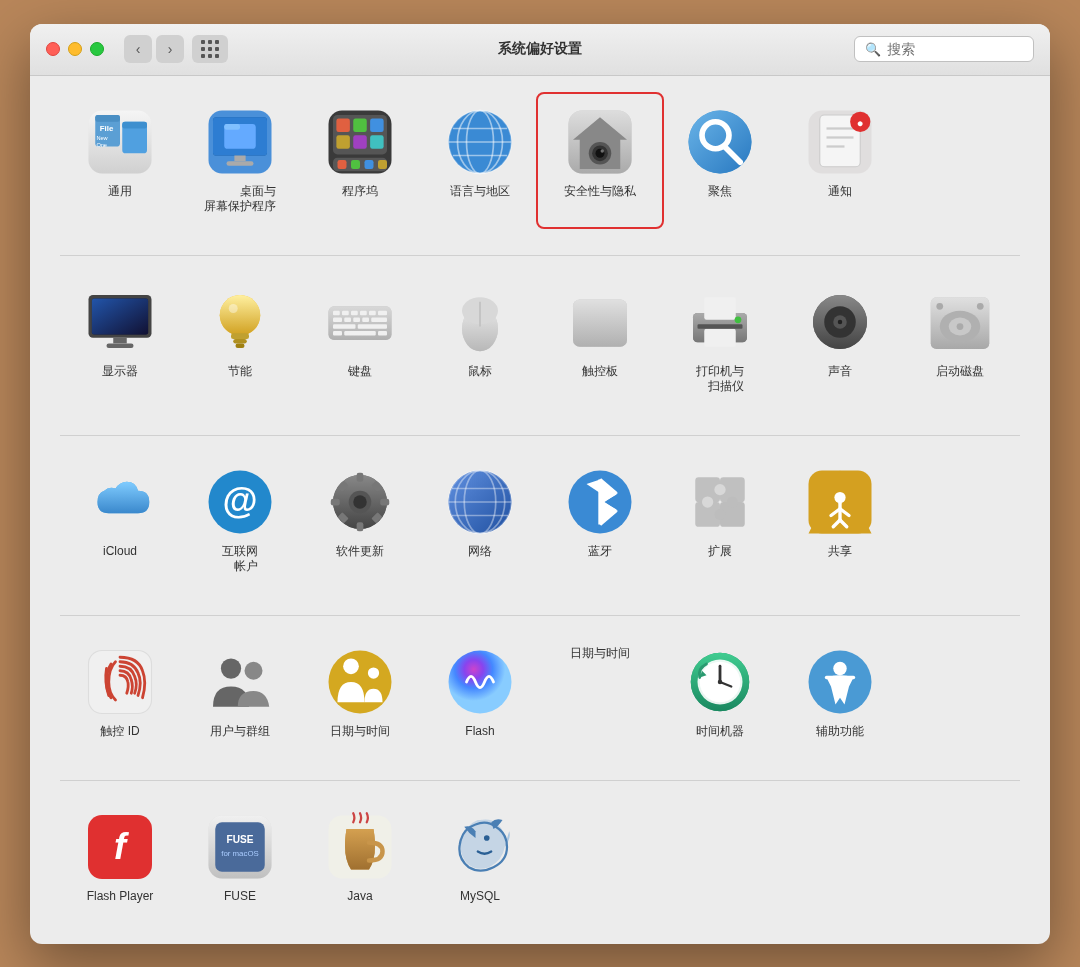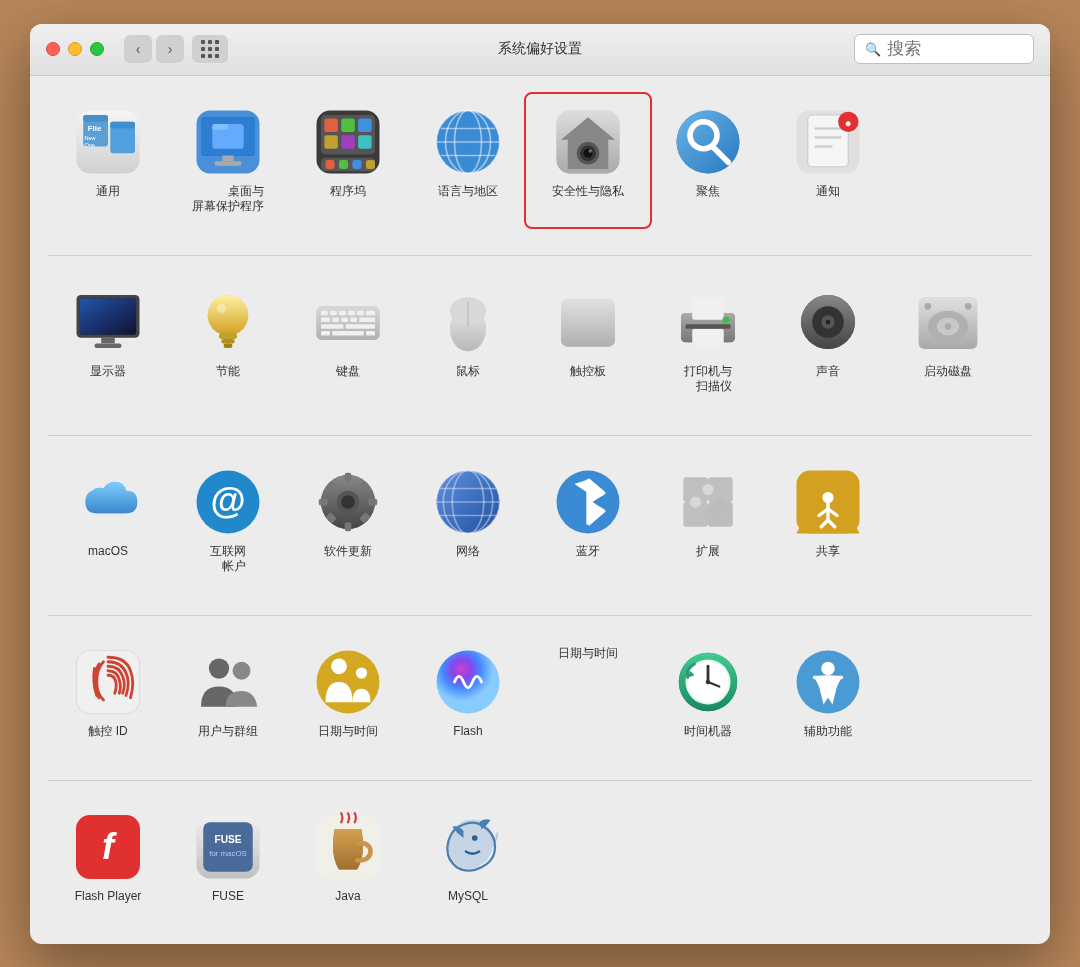--- a/index.html
+++ b/index.html
@@ -98,21 +98,21 @@
       height: 4px;
       background: #555;
       border-radius: 1px;
     }
 
     .titlebar-title {
       position: absolute;
       left: 50%;
       transform: translateX(-50%);
       font-size: 14px;
-      font-weight: 400;
+      font-weight: 700;
       color: #333;
     }
 
     .search-box {
       margin-left: auto;
       display: flex;
       align-items: center;
       background: white;
       border-radius: 6px;
       border: 1px solid #c0c0c0;
@@ -123,30 +123,30 @@
 
     .search-icon-char {
       font-size: 13px;
       color: #888;
     }
 
     .search-input {
       border: none;
       outline: none;
       background: transparent;
-      font-size: 17px;
+      font-size: 14px;
       color: #333;
       width: 100%;
     }
 
     
     .content {
       flex: 1;
       overflow-y: auto;
-      padding: 20px 18px;
+      padding: 20px 30px;
     }
 
     .section {
       margin-bottom: 0;
     }
 
     .section + .section {
       border-top: 1px solid #d0d0d0;
       padding-top: 20px;
       margin-top: 10px;
@@ -591,21 +591,21 @@
               <path d="M48 42 Q58 42 58 32 Q58 22 48 22 Q46 14 38 14 Q32 14 28 20 Q22 18 18 22 Q12 24 12 32 Q12 42 22 42 Z" fill="#5baae0"></path>
               <path d="M48 42 Q58 42 58 32 Q58 22 48 22 Q46 14 38 14 Q32 14 28 20 Q22 18 18 22 Q12 24 12 32 Q12 42 22 42 Z" fill="url(#cloudgrad)"></path>
               <defs>
                 <linearGradient id="cloudgrad" x1="0" y1="0" x2="0" y2="1">
                   <stop offset="0%" stop-color="#80ccff"></stop>
                   <stop offset="100%" stop-color="#3a88cc"></stop>
                 </linearGradient>
               </defs>
             </svg>
           </div>
-          <span class="icon-label">macOS</span>
+          <span class="icon-label">iCloud</span>
         </div>
 
         <div class="icon-item">
           <div class="icon-img">
             <svg viewBox="0 0 64 64" xmlns="http://www.w3.org/2000/svg">
               <circle cx="32" cy="32" r="28" fill="#2288cc"></circle>
               <text x="32" y="42" text-anchor="middle" font-size="32" fill="white" font-weight="bold">@</text>
             </svg>
           </div>
           <span class="icon-label">互联网<br>帐户</span>

